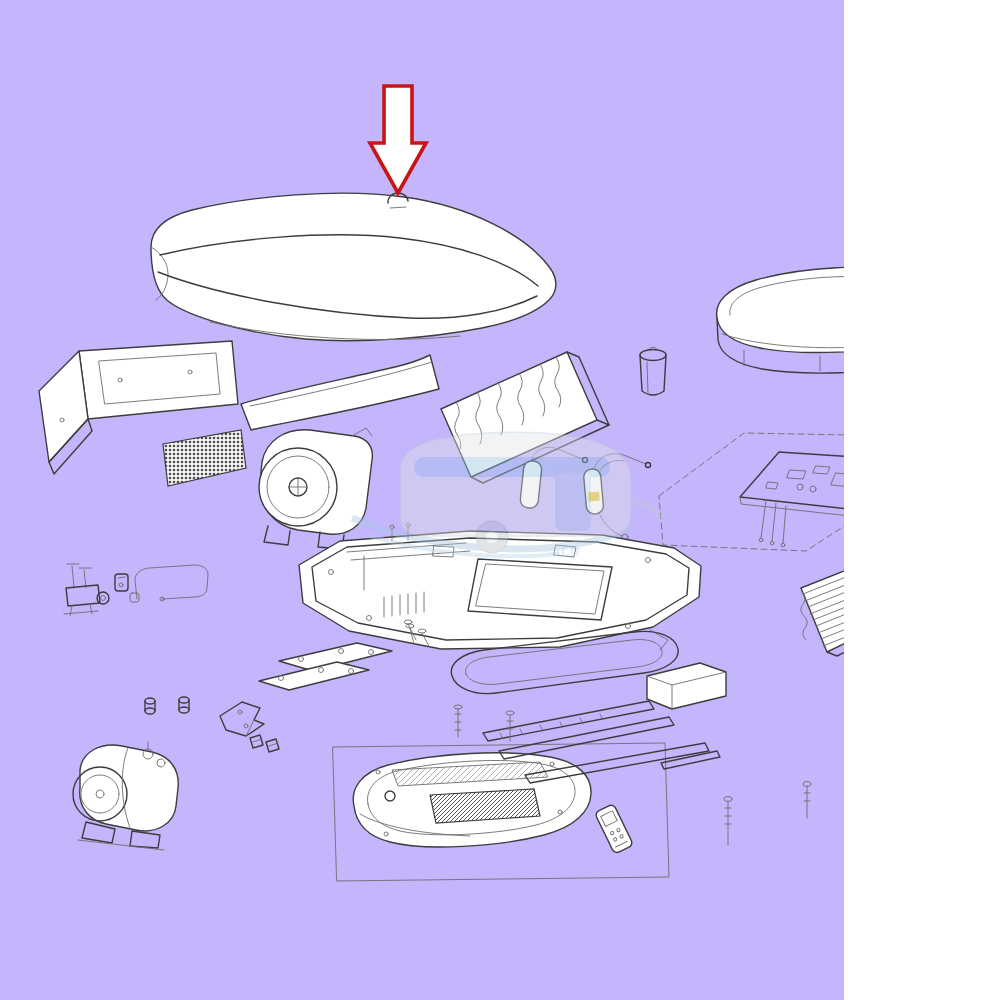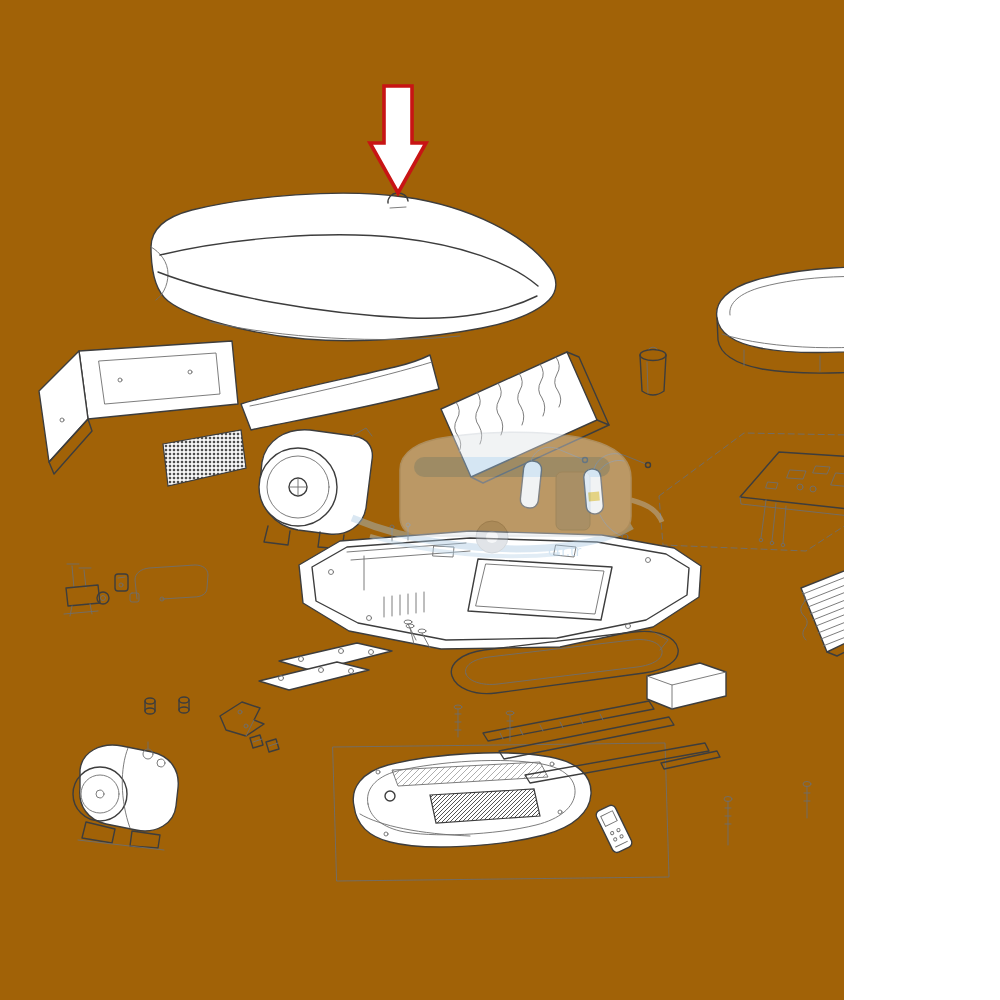--- a/index.html
+++ b/index.html
@@ -1,16 +1,16 @@
 <!DOCTYPE html>
 <html style="--background: #ffffff; --line: #3d3d3d; --thin-line: #6e6e6e; --arrow: #c81414; --mesh-fill: #4e4e4e; --label-yellow: #e8c83c; --watermark-gray: #dfe3e7; --watermark-blue: #9cc4e4;"><head>
 <meta charset="utf-8">
 <style>
   html,body{margin:0;padding:0;background:#ffffff}
-  .stage{position:relative;width:844px;height:1000px;background:#a16207;overflow:hidden;
+  .stage{position:relative;width:844px;height:1000px;background:#c4b5fd;overflow:hidden;
          font-family:"DejaVu Sans",sans-serif}
   svg{position:absolute;left:0;top:0}
   .ln{stroke:var(--line,#3d3d3d);fill:none;stroke-width:1.4;stroke-linecap:round;stroke-linejoin:round}
   .lnf{stroke:var(--line,#3d3d3d);fill:#ffffff;stroke-width:1.4;stroke-linejoin:round}
   .thin{stroke:var(--thin-line,#6e6e6e);fill:none;stroke-width:.9;stroke-linecap:round}
   .dash{stroke-dasharray:6 4}
   .arrowp{stroke:var(--arrow,#c81414);fill:#ffffff;stroke-width:3.6;stroke-linejoin:miter}
   .meshcell{fill:var(--mesh-fill,#4e4e4e)}
   .yel{fill:var(--label-yellow,#e8c83c);stroke:none}
   .wm-text{fill:var(--watermark-blue,#8fb0c8);font-size:14px}

